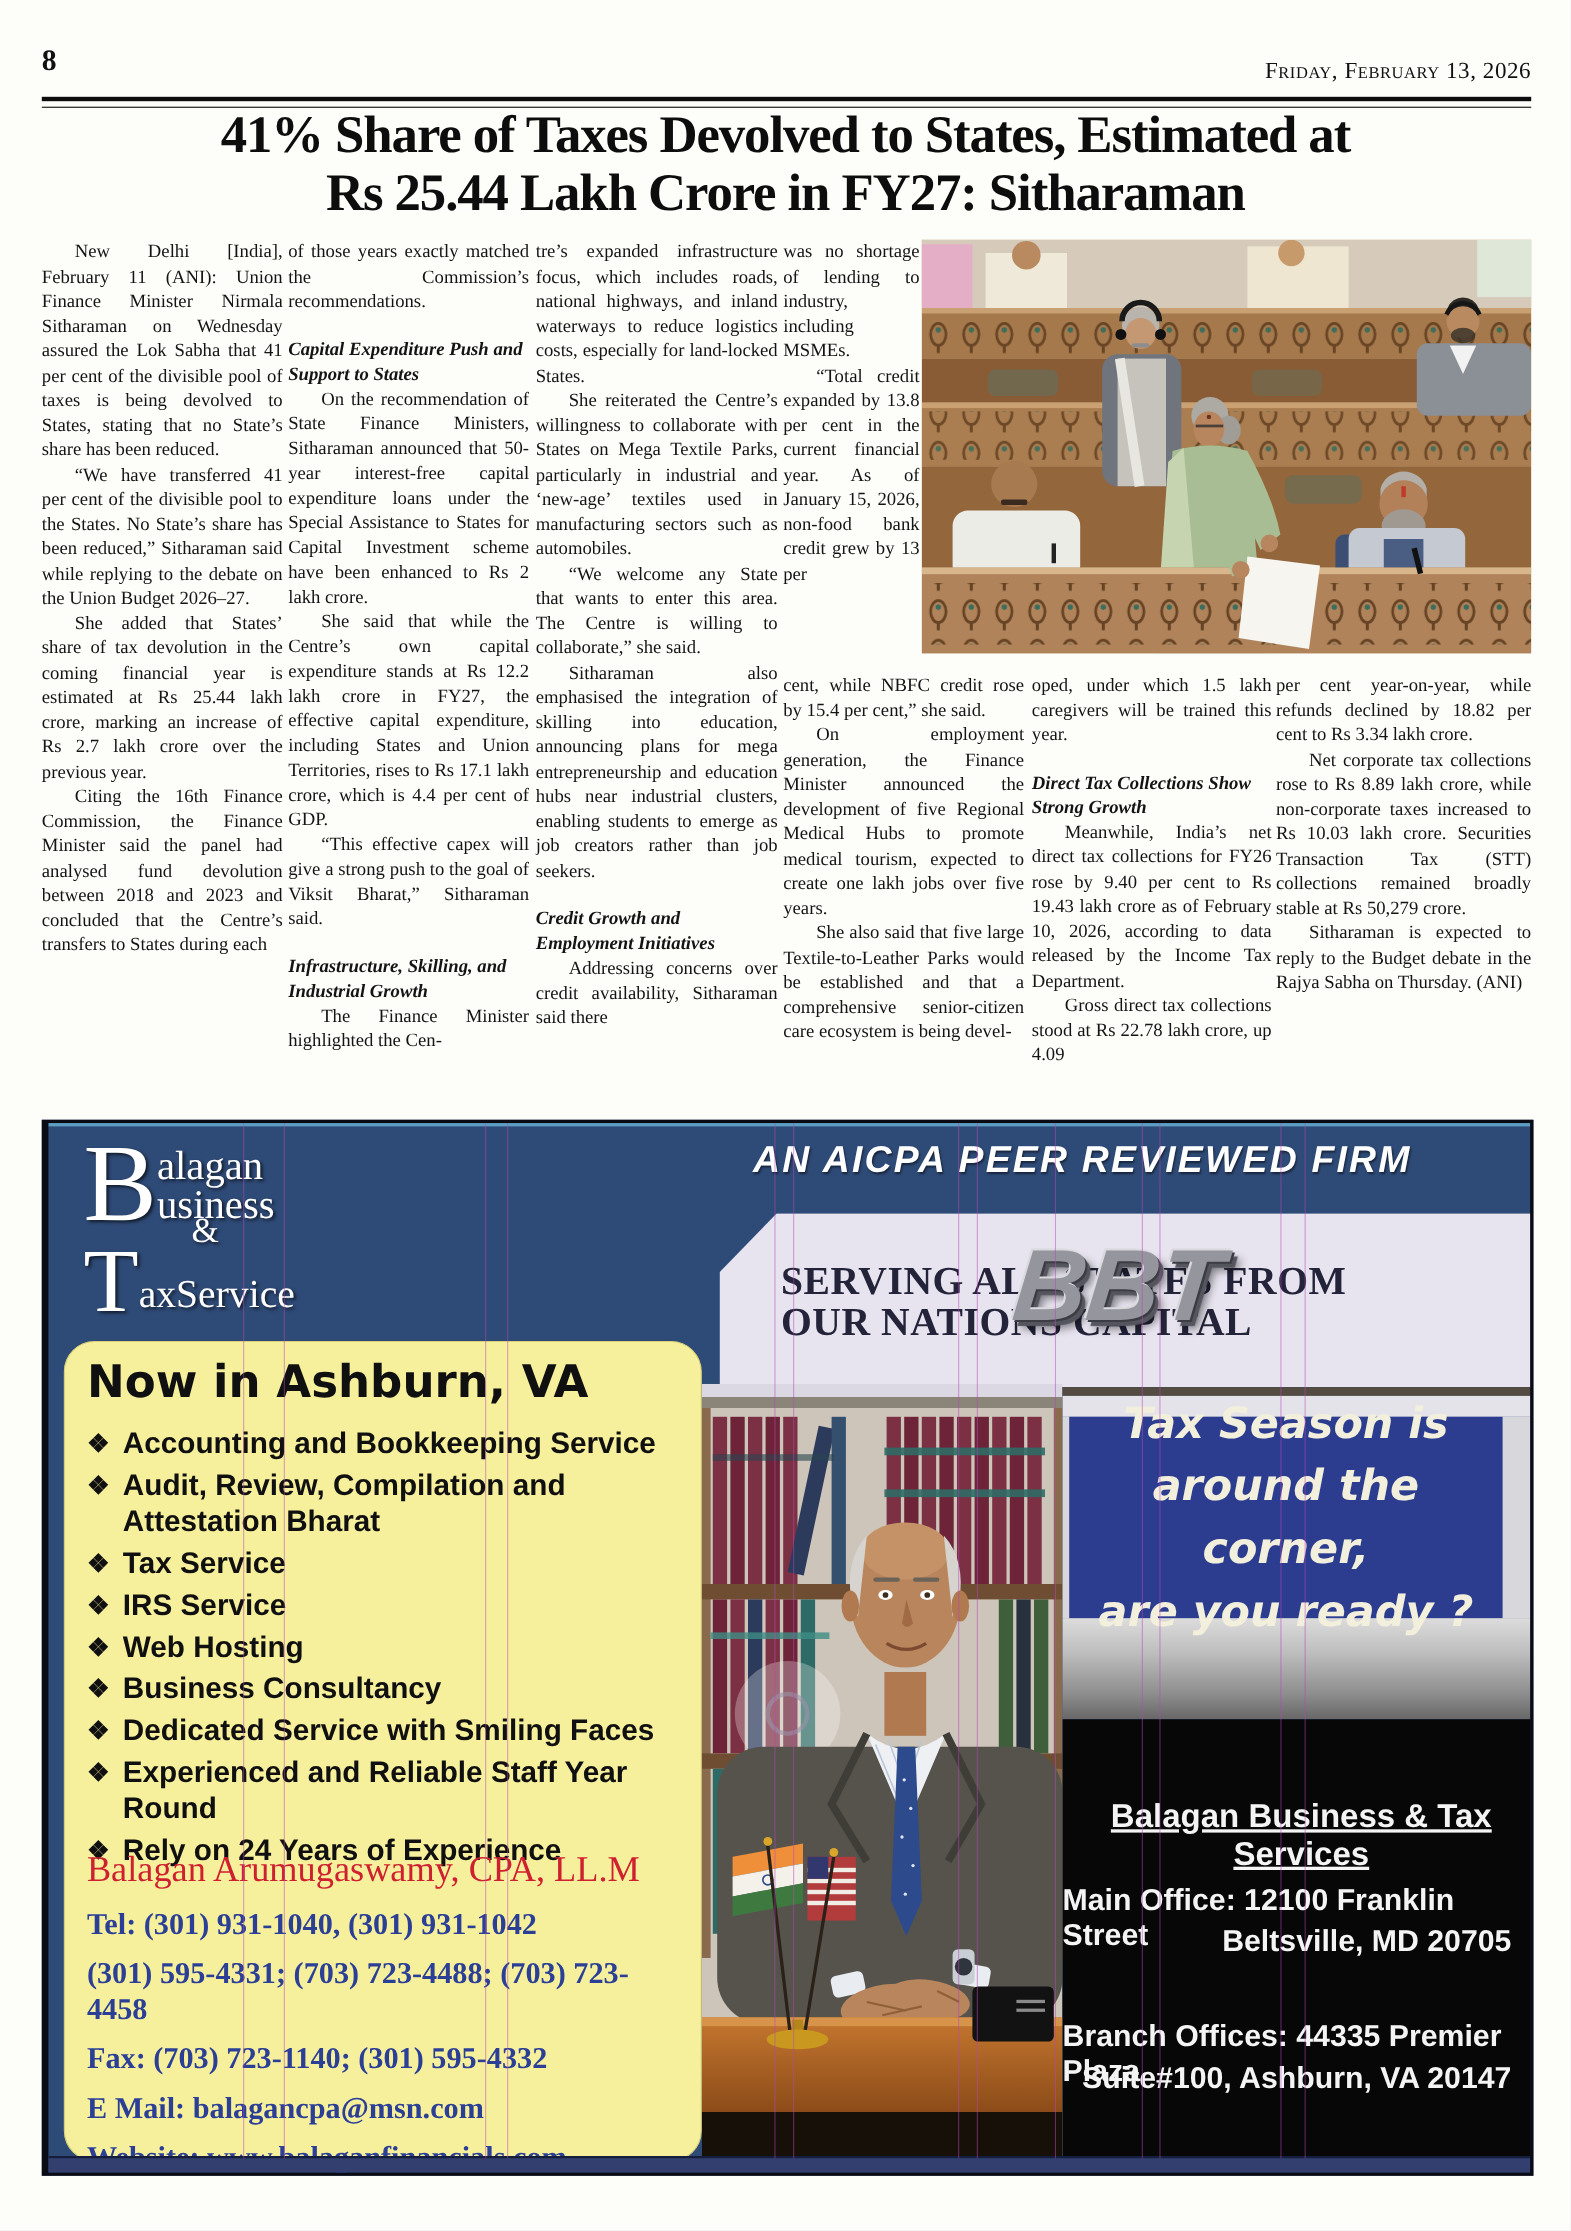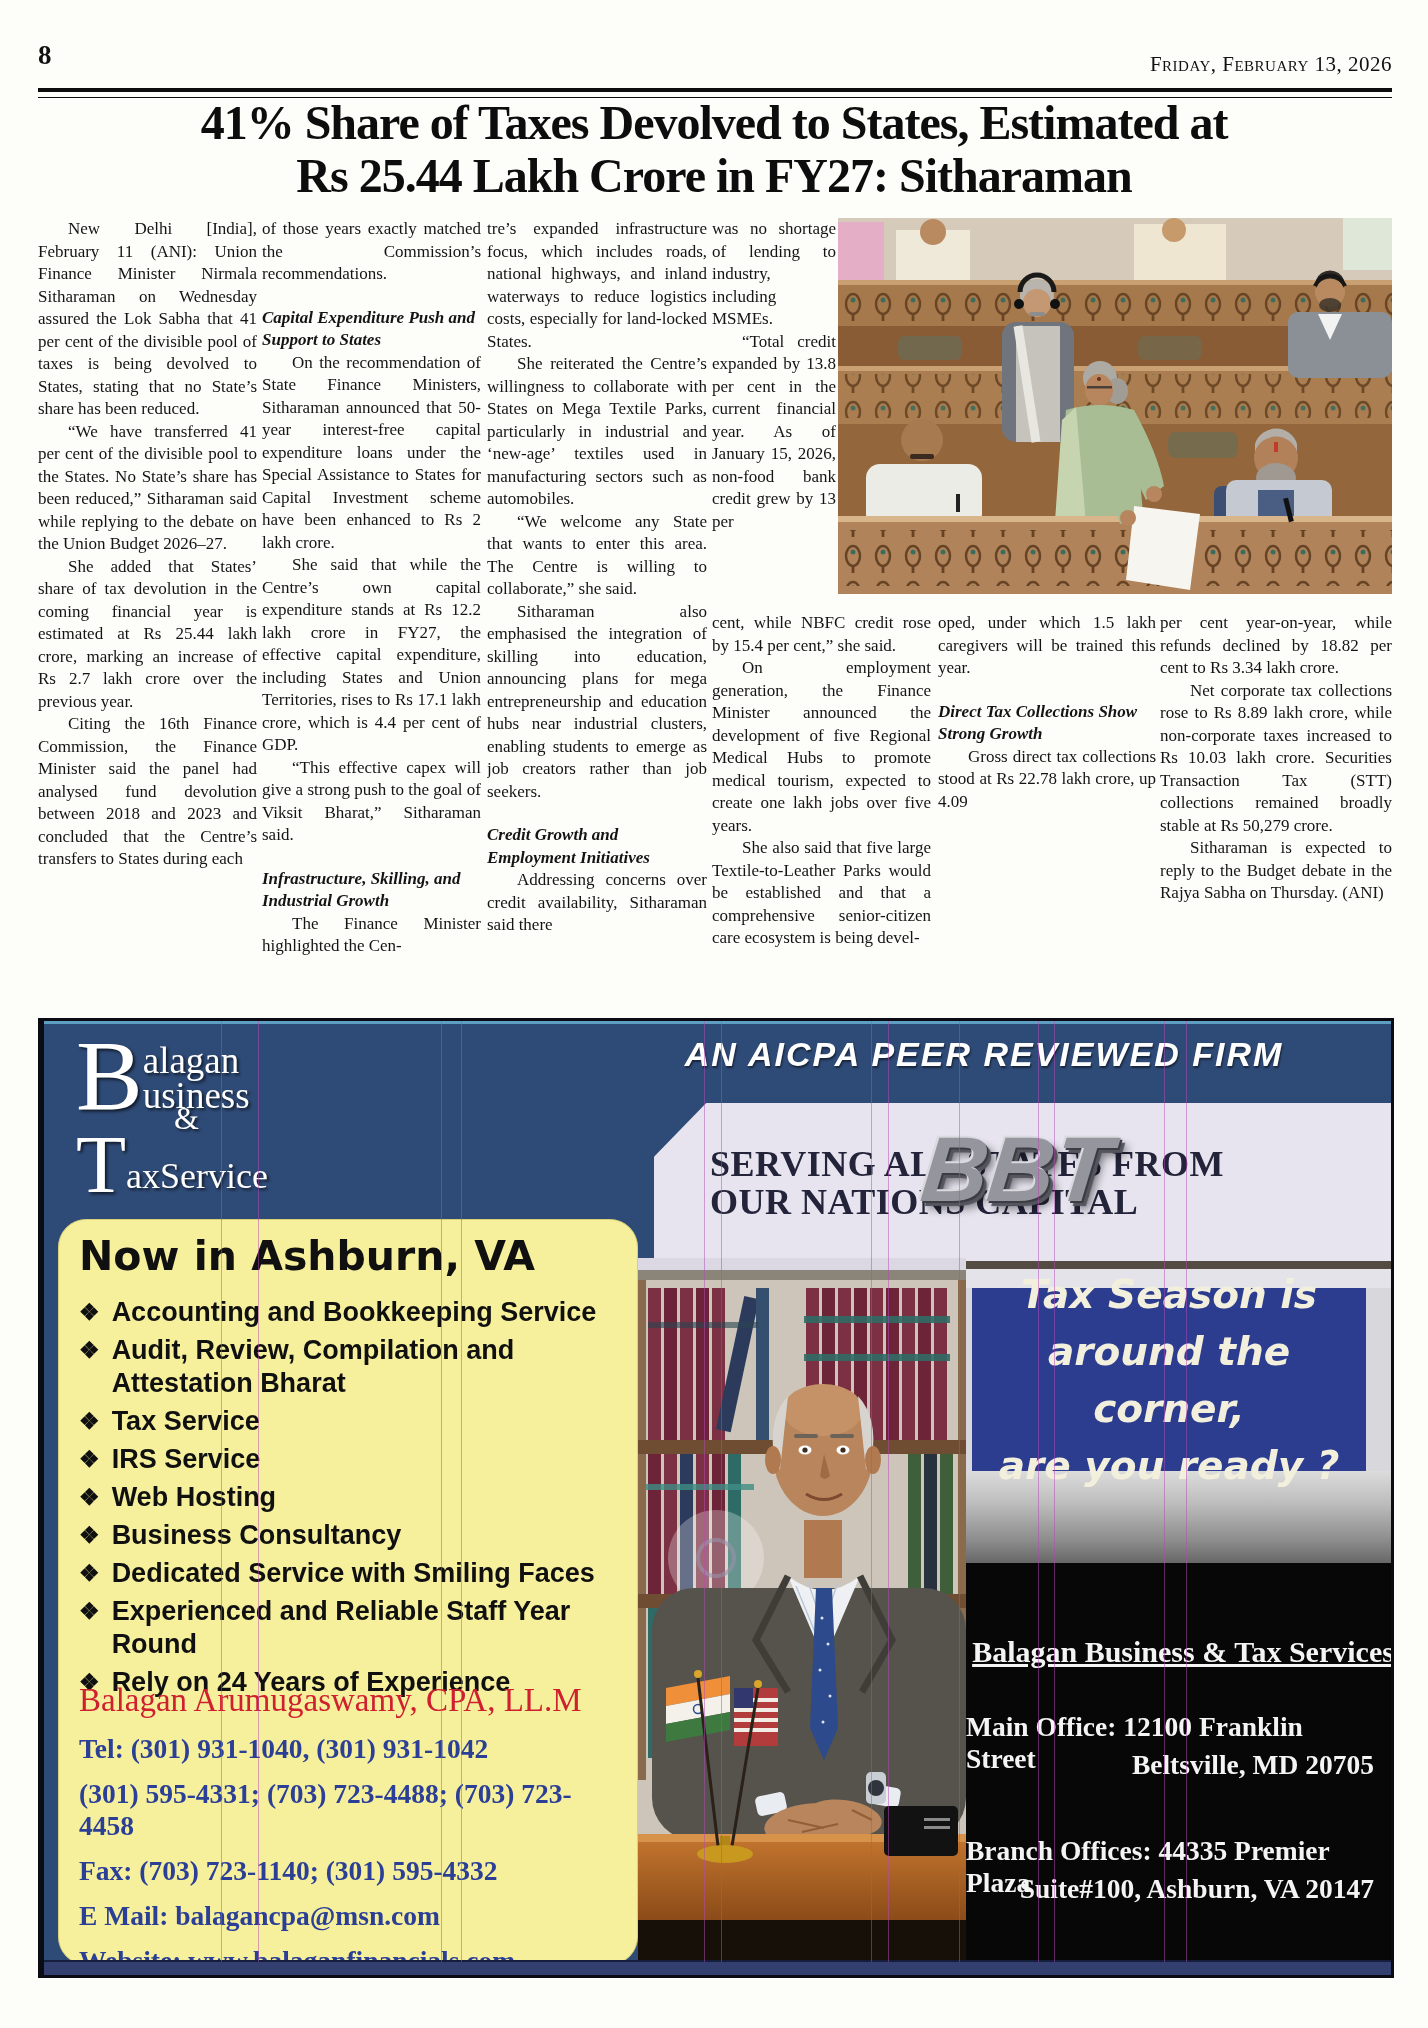--- a/index.html
+++ b/index.html
@@ -86,21 +86,21 @@
   .rz-bluebg{position:absolute;left:922px;top:267px;width:434px;height:183px;background:#d8d8dc;z-index:2;}
   .bluebox{position:absolute;left:928px;top:267px;width:394px;height:183px;
            background:var(--c-blue_box,#2c3d90);z-index:3;display:flex;flex-direction:column;
            justify-content:center;text-align:center;}
   .tax-line{font-family:"DejaVu Sans",sans-serif;font-weight:bold;font-style:italic;font-size:39px;
             line-height:57px;color:#f3efdd;}
   .silver{position:absolute;left:922px;top:450px;width:434px;height:92px;z-index:2;
           background:linear-gradient(180deg,#dcdcdc 0%,#bdbdbd 35%,#8d8d8d 75%,#676767 100%);}
   .blackpanel{position:absolute;left:922px;top:542px;width:434px;height:405px;
               background:var(--c-black_panel,#070707);z-index:3;color:#f4f4f4;
-              font-family:Liberation Serif, serif;font-weight:bold;}
+              font-family:Liberation Sans, sans-serif;font-weight:bold;}
   .firm{position:absolute;left:0;width:100%;top:72px;text-align:center;font-size:30px;
         text-decoration:underline;}
   .addr{position:absolute;right:26px;text-align:left;font-size:27.5px;}
   .addr.m1{top:148px;} .addr.m2{top:186px;} .addr.b1{top:272px;} .addr.b2{top:310px;}
 
   .fold{position:absolute;top:0;bottom:13px;width:1px;background:rgba(183,72,186,.5);z-index:9;}
 </style>
 </head>
 <body>
 
@@ -143,20 +143,21 @@
       <div class="para">“Total credit expanded by 13.8 per cent in the current financial year. As of January 15, 2026, non-food bank credit grew by 13 per</div>
     </div>
   <div class="col c4b">
       <div class="para noind">cent, while NBFC credit rose by 15.4 per cent,” she said.</div>
       <div class="para">On employment generation, the Finance Minister announced the development of five Regional Medical Hubs to promote medical tourism, expected to create one lakh jobs over five years.</div>
       <div class="para">She also said that five large Textile-to-Leather Parks would be established and that a comprehensive senior-citizen care ecosystem is being devel-</div>
     </div>
   <div class="col c5">
       <div class="para noind">oped, under which 1.5 lakh caregivers will be trained this year.</div>
       <div class="subhead">Direct Tax Collections Show Strong Growth</div>
+      <div class="para">Meanwhile, India’s net direct tax collections for FY26 rose by 9.40 per cent to Rs 19.43 lakh crore as of February 10, 2026, according to data released by the Income Tax Department.</div>
       <div class="para">Gross direct tax collections stood at Rs 22.78 lakh crore, up 4.09</div>
     </div>
   <div class="col c6">
       <div class="para noind">per cent year-on-year, while refunds declined by 18.82 per cent to Rs 3.34 lakh crore.</div>
       <div class="para">Net corporate tax collections rose to Rs 8.89 lakh crore, while non-corporate taxes increased to Rs 10.03 lakh crore. Securities Transaction Tax (STT) collections remained broadly stable at Rs 50,279 crore.</div>
       <div class="para">Sitharaman is expected to reply to the Budget debate in the Rajya Sabha on Thursday. (ANI)</div>
     </div>
 
   <div class="photo">
     <svg width="554" height="376" viewBox="0 0 554 376" preserveAspectRatio="none">

